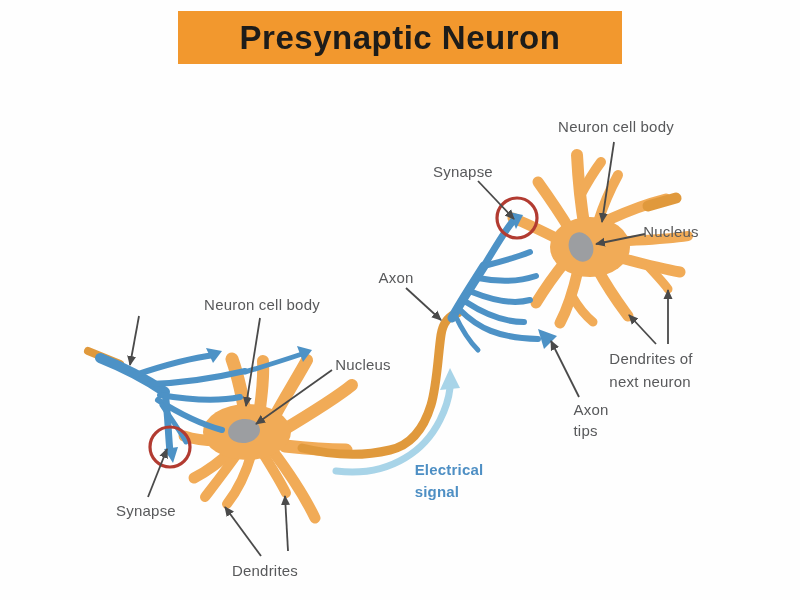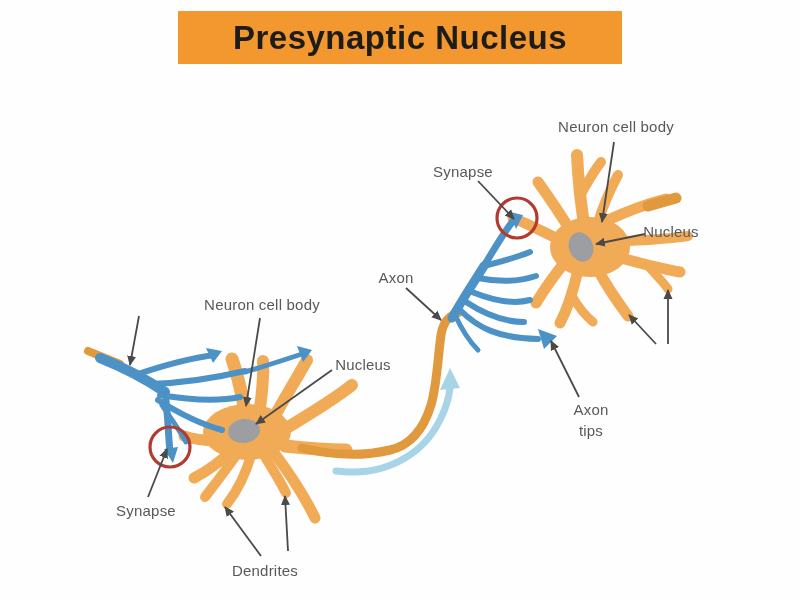--- a/index.html
+++ b/index.html
@@ -15,21 +15,21 @@
   }
   .banner h1{
     margin:0;font-size:33px;font-weight:bold;letter-spacing:.5px;
     color:var(--title-text,#1D1C1A);
     font-family:"Liberation Sans",sans-serif;
   }
   svg.art{position:absolute;left:0;top:0;}
   
   .lbl{
     position:absolute;transform:translate(-50%,-50%);
-    font-size:15px;line-height:21px;text-align:center;
+    font-size:15px;line-height:21px;
     color:var(--label-text,#58595B);white-space:pre-line;letter-spacing:.2px;
   }
   #lbl-axon-prev      {left:140px;top:281px;line-height:22px;}
   #lbl-cellbody-left  {left:262px;top:304px;}
   #lbl-nucleus-left   {left:363px;top:364px;}
   #lbl-synapse-left   {left:146px;top:510px;}
   #lbl-dendrites-left {left:265px;top:570px;}
   #lbl-axon           {left:396px;top:277px;}
   #lbl-synapse-right  {left:463px;top:171px;}
   #lbl-cellbody-right {left:616px;top:126px;}
@@ -52,21 +52,21 @@
   .signal-f {fill:var(--signal-light-blue,#A8D4E8);}
   .arrow    {stroke:var(--arrow,#4A4A4A);stroke-width:1.8;fill:none;}
   .ah       {fill:var(--arrow,#4A4A4A);}
 </style>
 </head>
 <body>
 
 <div class="stage">
 
   <div class="banner">
-    <h1>Presynaptic Nucleus</h1>
+    <h1>Presynaptic Neuron</h1>
   </div>
 
   <svg class="art" width="800" height="600" viewBox="0 0 800 600">
     <defs>
       <marker id="ah" markerUnits="userSpaceOnUse" markerWidth="12" markerHeight="11" refX="9" refY="5" orient="auto">
         <path class="ah" d="M0,0.5 L10,5 L0,9.5 z"></path>
       </marker>
     </defs>
 
     <g>
@@ -169,16 +169,20 @@
   </svg>
 
   <div class="lbl" id="lbl-cellbody-left">Neuron cell body</div>
   <div class="lbl" id="lbl-nucleus-left">Nucleus</div>
   <div class="lbl" id="lbl-synapse-left">Synapse</div>
   <div class="lbl" id="lbl-dendrites-left">Dendrites</div>
   <div class="lbl" id="lbl-axon">Axon</div>
   <div class="lbl" id="lbl-synapse-right">Synapse</div>
   <div class="lbl" id="lbl-cellbody-right">Neuron cell body</div>
   <div class="lbl" id="lbl-nucleus-right">Nucleus</div>
+  <div class="lbl" id="lbl-dendrites-next">Dendrites of
+next neuron</div>
   <div class="lbl" id="lbl-axon-tips">Axon
 tips</div>
+  <div class="lbl" id="lbl-signal">Electrical
+signal</div>
 
 </div>
 
 </body></html>

